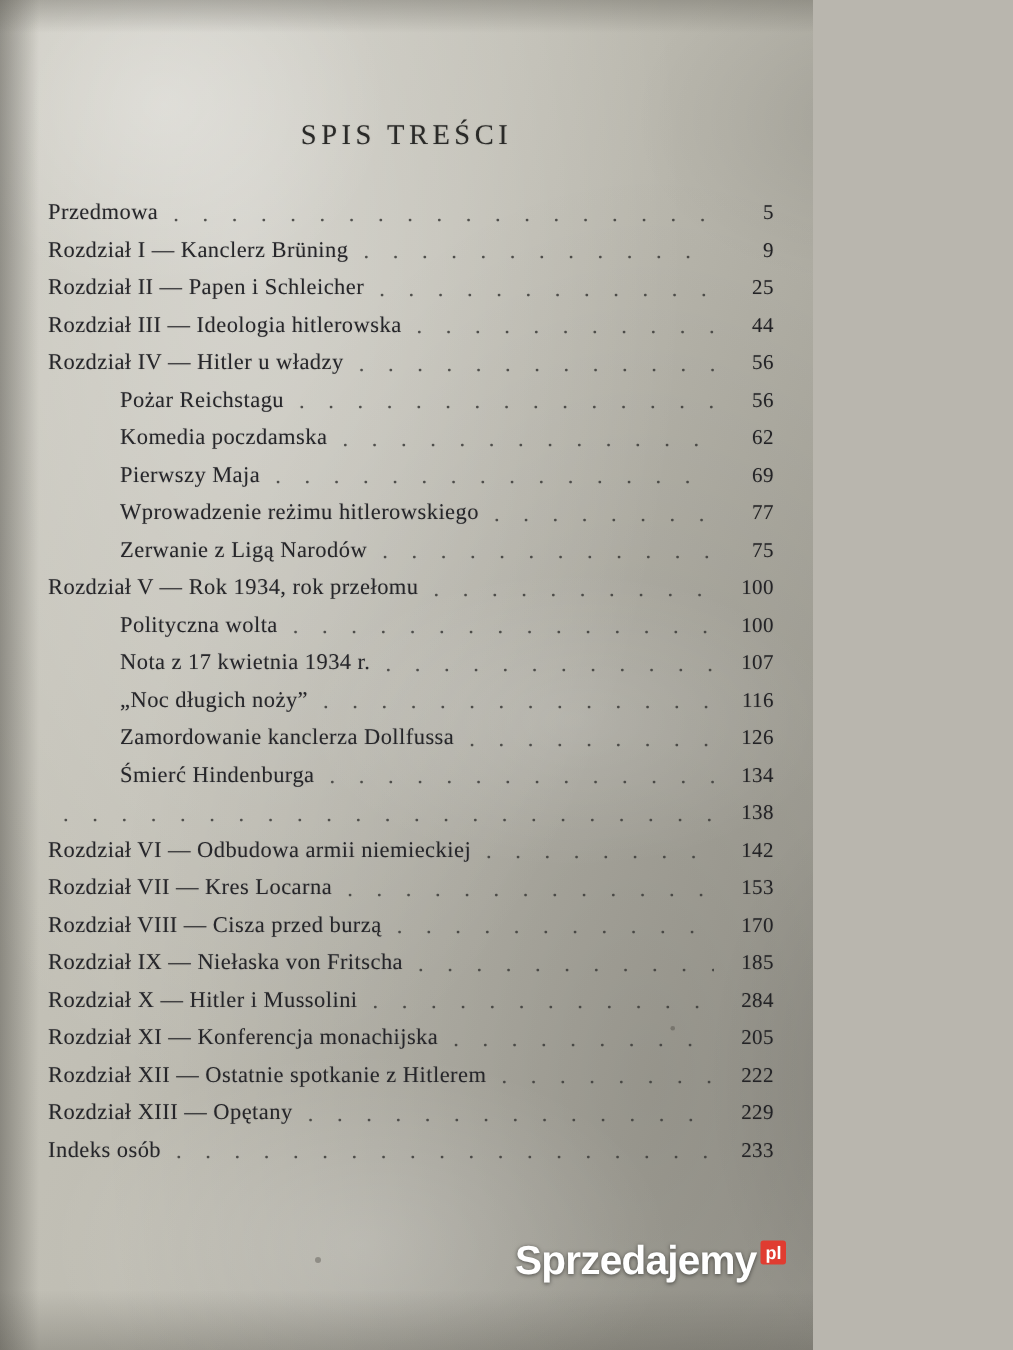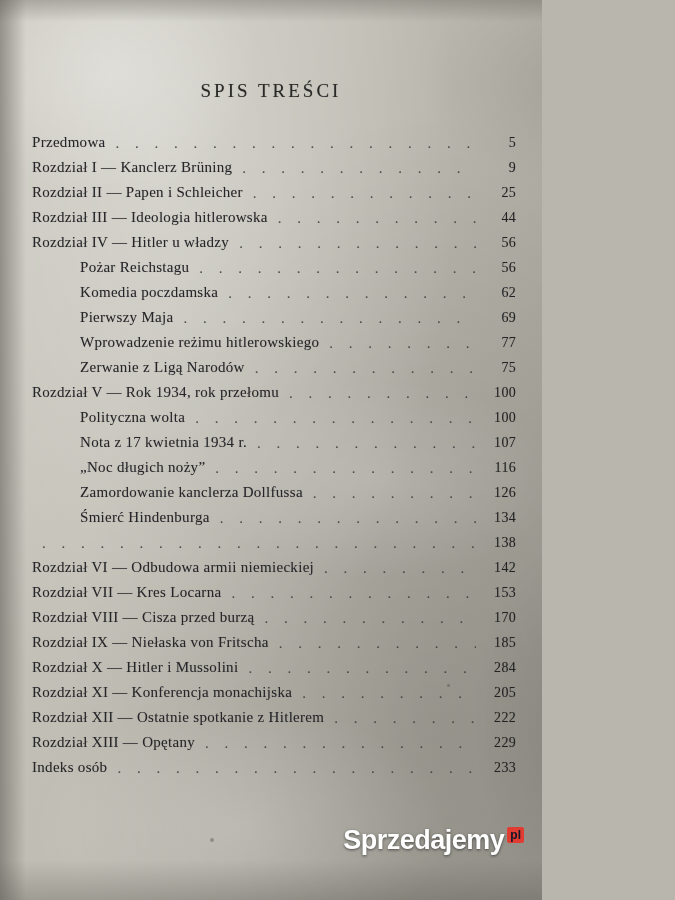--- a/index.html
+++ b/index.html
@@ -125,21 +125,21 @@
     font-family: "Liberation Sans", sans-serif;
     font-size: 27px;
     font-weight: bold;
     letter-spacing: -0.5px;
     text-shadow: 0 1px 3px rgba(0,0,0,0.55);
   }
   #watermark .suffix {
     font-size: 12px;
     font-weight: bold;
     background: #e03c31;
-    color: #0f172a;
+    color: #ffffff;
     padding: 1px 3px;
     border-radius: 2px;
     margin-left: 3px;
     margin-top: 2px;
     letter-spacing: 0;
     text-shadow: none;
   }
 
   .speck {
     position: absolute;

